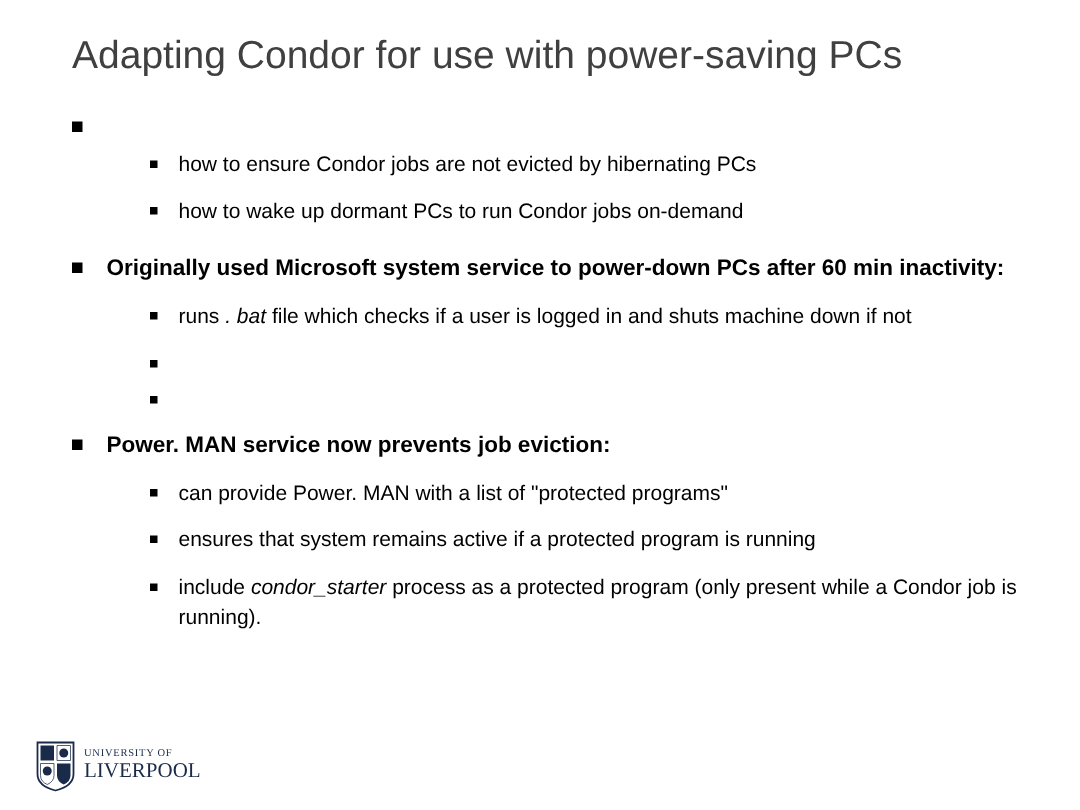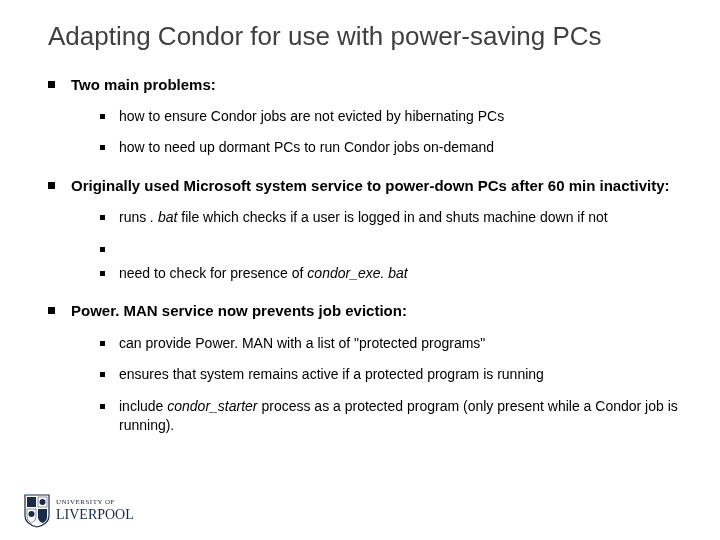--- a/index.html
+++ b/index.html
@@ -89,50 +89,48 @@
   .logo-text .liv { font-size: 14px; letter-spacing: 0; }
 </style>
 </head>
 <body>
 
 <h1 class="title">Adapting Condor for use with power-saving PCs</h1>
 
 <div class="section">
   <div class="section-head">
     <div class="bullet-sq"></div>
-    <div class="section-title">Two main problems:</div>
   </div>
   <div class="sublist">
     <div class="subitem">
       <div class="sub-bullet"></div>
       <div class="subtext">how to ensure Condor jobs are not evicted by hibernating PCs</div>
     </div>
     <div class="subitem">
       <div class="sub-bullet"></div>
-      <div class="subtext">how to need up dormant PCs to run Condor jobs on-demand</div>
+      <div class="subtext">how to wake up dormant PCs to run Condor jobs on-demand</div>
     </div>
   </div>
 </div>
 
 <div class="section">
   <div class="section-head">
     <div class="bullet-sq"></div>
     <div class="section-title">Originally used Microsoft system service to power-down PCs after 60 min inactivity:</div>
   </div>
   <div class="sublist">
     <div class="subitem">
       <div class="sub-bullet"></div>
       <div class="subtext"><span>runs </span><span class="italic">. bat</span><span> file which checks if a user is logged in and shuts machine down if not</span></div>
     </div>
     <div class="subitem">
       <div class="sub-bullet"></div>
     </div>
     <div class="subitem">
       <div class="sub-bullet"></div>
-      <div class="subtext"><span>need to check for presence of </span><span class="italic">condor_exe. bat</span><span></span></div>
     </div>
   </div>
 </div>
 
 <div class="section">
   <div class="section-head">
     <div class="bullet-sq"></div>
     <div class="section-title">Power. MAN service now prevents job eviction:</div>
   </div>
   <div class="sublist">

